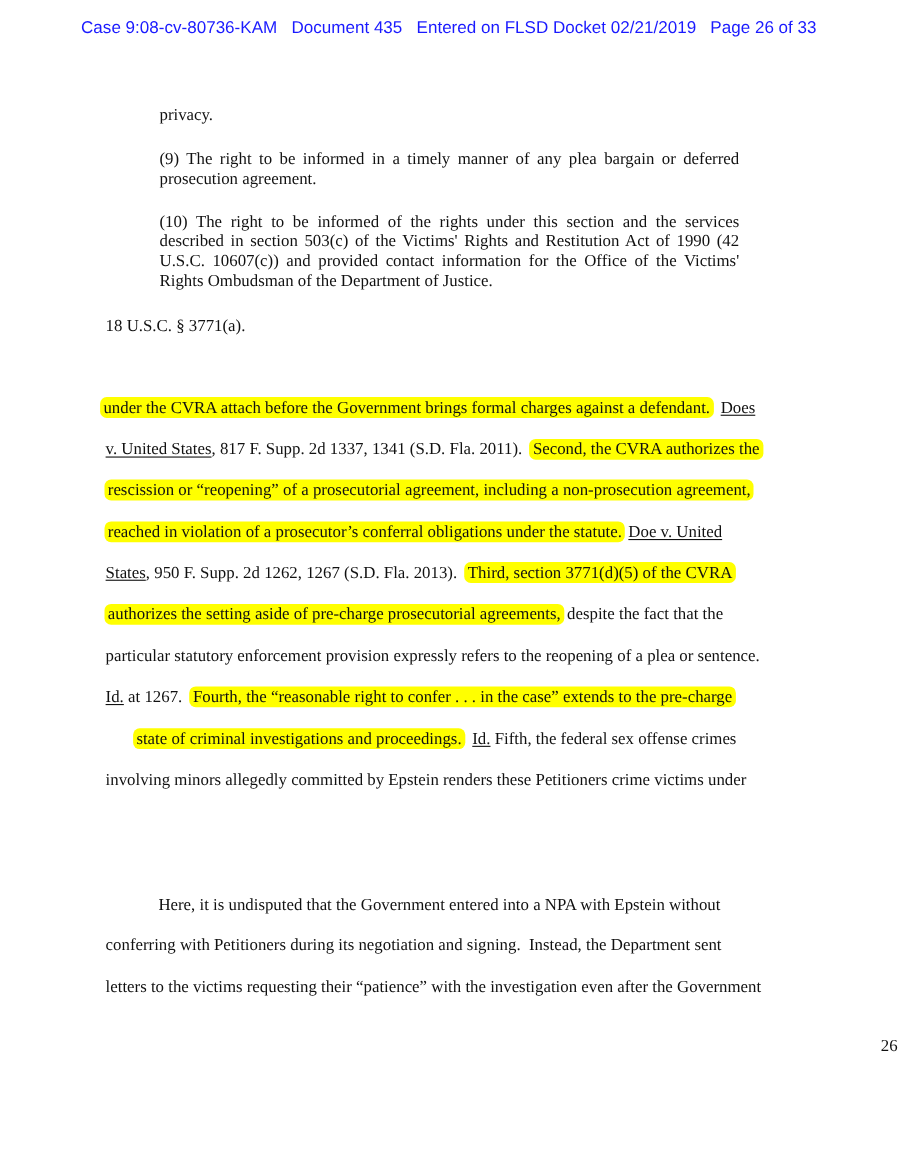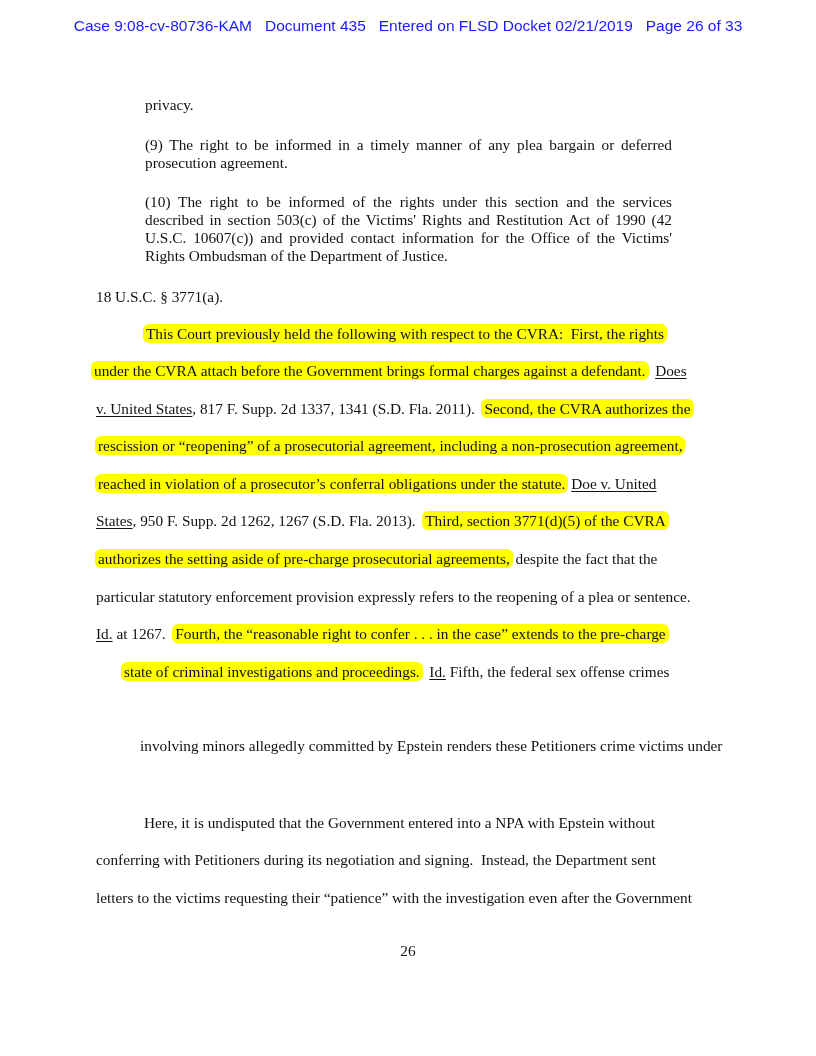--- a/index.html
+++ b/index.html
@@ -11,62 +11,61 @@
     white-space: pre; letter-spacing: 0px;
   }
   .line {
     position: absolute; font-family: "Liberation Serif", serif; font-size: 15.3px; color: #111;
     white-space: pre; line-height: 20px;
   }
   .hl { background: #ffff00; border-radius: 6px; padding: 1px 3px; margin: 0 -1px; }
   .ul { text-decoration: underline; text-underline-offset: 2px; }
   .quote-block { position: absolute; left: 145px; width: 527px; font-family: "Liberation Serif", serif; font-size: 15.3px; color: #111; line-height: 18px; text-align: justify; }
   .quote-block p { margin: 0; }
-  .pagenum { position: absolute; top: 942px; left: 0; width: 816px; text-align: center; font-family: "Liberation Serif", serif; font-size: 15.3px; color: #111; }
+  .pagenum { position: absolute; top: 942px; left: 0; width: 816px; text-align: right; font-family: "Liberation Serif", serif; font-size: 15.3px; color: #111; }
 </style>
 </head>
 <body>
 
 <div class="page">
 
   <div class="header">Case 9:08-cv-80736-KAM   Document 435   Entered on FLSD Docket 02/21/2019   Page 26 of 33</div>
 
   <div class="quote-block" style="top:96px;">
     <p>privacy.</p>
   </div>
   <div class="quote-block" style="top:136px;">
     <p>(9) The right to be informed in a timely manner of any plea bargain or deferred prosecution agreement.</p>
   </div>
   <div class="quote-block" style="top:193px;">
     <p>(10) The right to be informed of the rights under this section and the services described in section 503(c) of the Victims' Rights and Restitution Act of 1990 (42 U.S.C. 10607(c)) and provided contact information for the Office of the Victims' Rights Ombudsman of the Department of Justice.</p>
   </div>
 
   <div class="line" style="top:287px; left:96px;">18 U.S.C. § 3771(a).</div>
 
-  <div class="line" style="top:324px; left:144px;"><span class="hl">This Court previously held the following with respect to the CVRA:  First, the rights</span></div>
 
   <div class="line" style="top:361px; left:92px;"><span class="hl">under the CVRA attach before the Government brings formal charges against a defendant.</span><span>  </span><span class="ul">Does</span></div>
 
   <div class="line" style="top:399px; left:96px;"><span class="ul">v. United States</span><span>, 817 F. Supp. 2d 1337, 1341 (S.D. Fla. 2011).  </span><span class="hl">Second, the CVRA authorizes the</span></div>
 
   <div class="line" style="top:436px; left:96px;"><span class="hl">rescission or “reopening” of a prosecutorial agreement, including a non-prosecution agreement,</span></div>
 
   <div class="line" style="top:474px; left:96px;"><span class="hl">reached in violation of a prosecutor’s conferral obligations under the statute.</span><span> </span><span class="ul">Doe v. United</span></div>
 
   <div class="line" style="top:511px; left:96px;"><span class="ul">States</span><span>, 950 F. Supp. 2d 1262, 1267 (S.D. Fla. 2013).  </span><span class="hl">Third, section 3771(d)(5) of the CVRA</span></div>
 
   <div class="line" style="top:549px; left:96px;"><span class="hl">authorizes the setting aside of pre-charge prosecutorial agreements,</span><span> despite the fact that the</span></div>
 
   <div class="line" style="top:587px; left:96px;">particular statutory enforcement provision expressly refers to the reopening of a plea or sentence.</div>
 
   <div class="line" style="top:624px; left:96px;"><span class="ul">Id.</span><span> at 1267.  </span><span class="hl">Fourth, the “reasonable right to confer . . . in the case” extends to the pre-charge</span></div>
 
   <div class="line" style="top:662px; left:96px;margin-left:26px;"><span class="hl">state of criminal investigations and proceedings.</span><span>  </span><span class="ul">Id.</span><span> Fifth, the federal sex offense crimes</span></div>
 
-  <div class="line" style="top:736px; left:96px;margin-left:44px;">involving minors allegedly committed by Epstein renders these Petitioners crime victims under</div>
+  <div class="line" style="top:700px; left:96px;">involving minors allegedly committed by Epstein renders these Petitioners crime victims under</div>
 
 
 
   <div class="line" style="top:813px; left:144px;">Here, it is undisputed that the Government entered into a NPA with Epstein without</div>
   <div class="line" style="top:850px; left:96px;">conferring with Petitioners during its negotiation and signing.  Instead, the Department sent</div>
   <div class="line" style="top:888px; left:96px;">letters to the victims requesting their “patience” with the investigation even after the Government</div>
 
   <div class="pagenum">26</div>
 </div>
 

